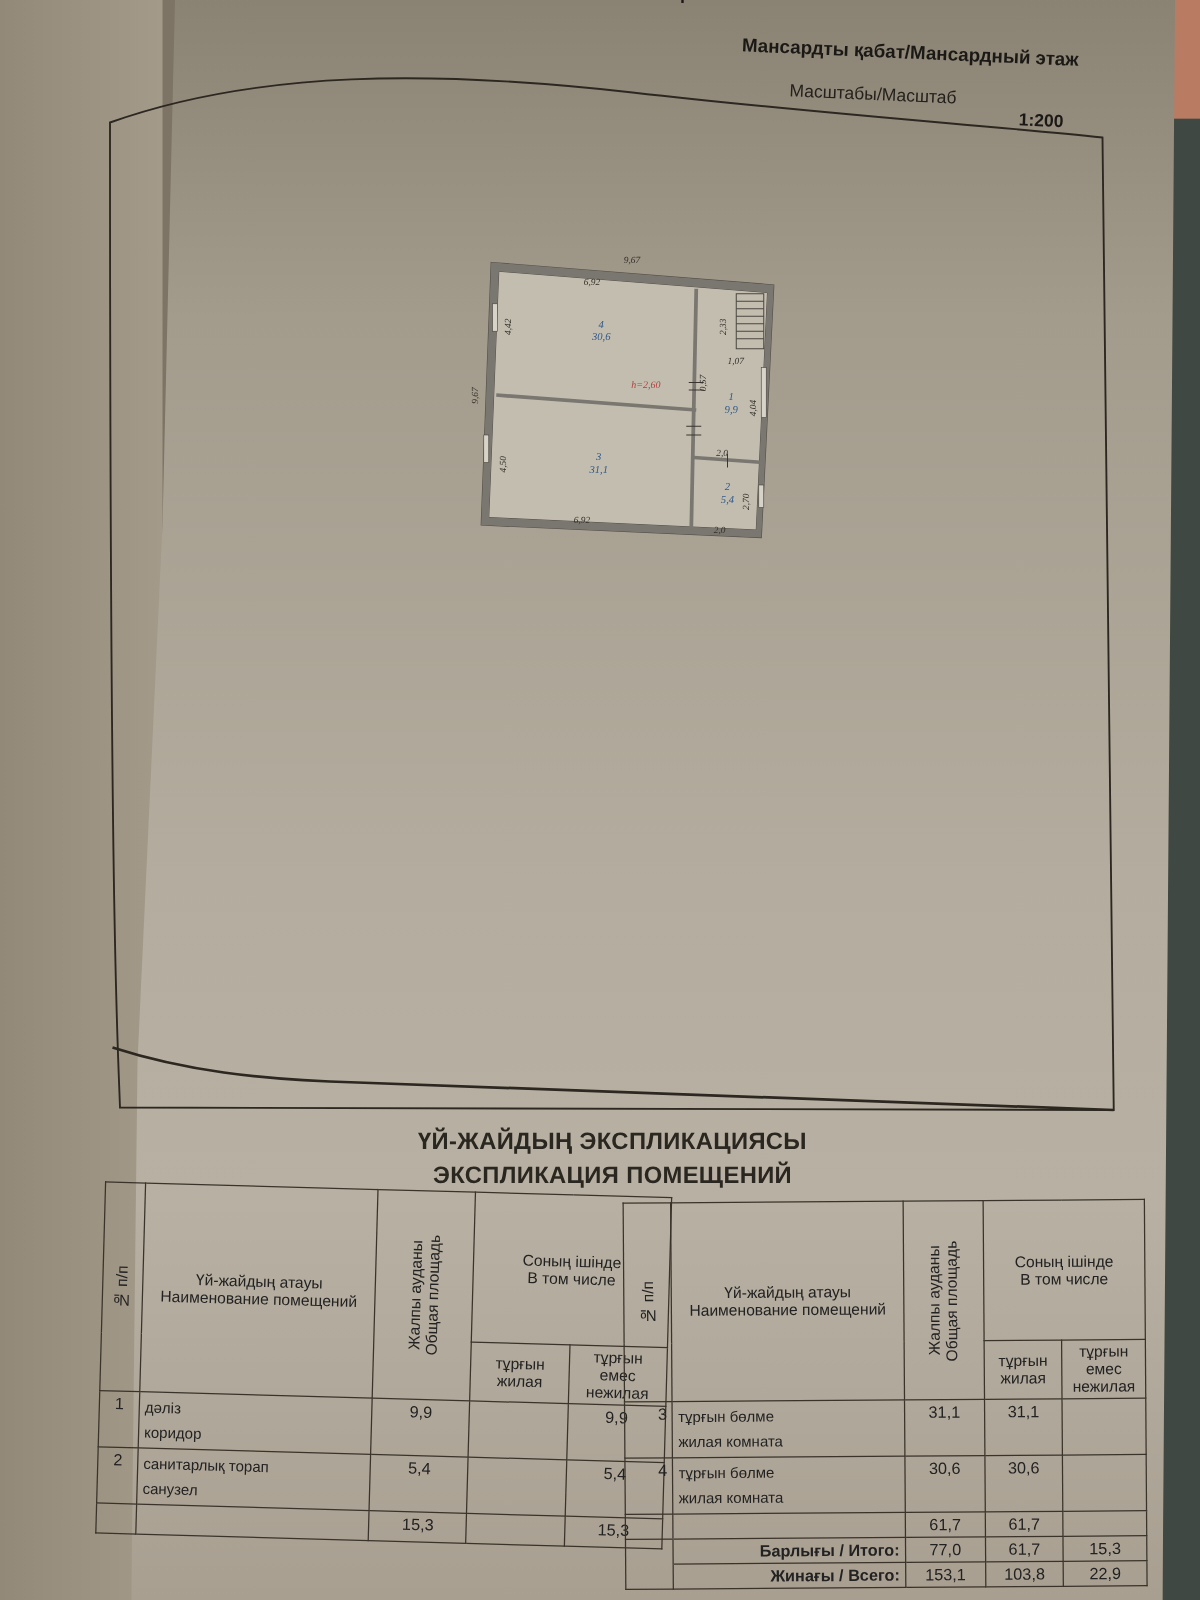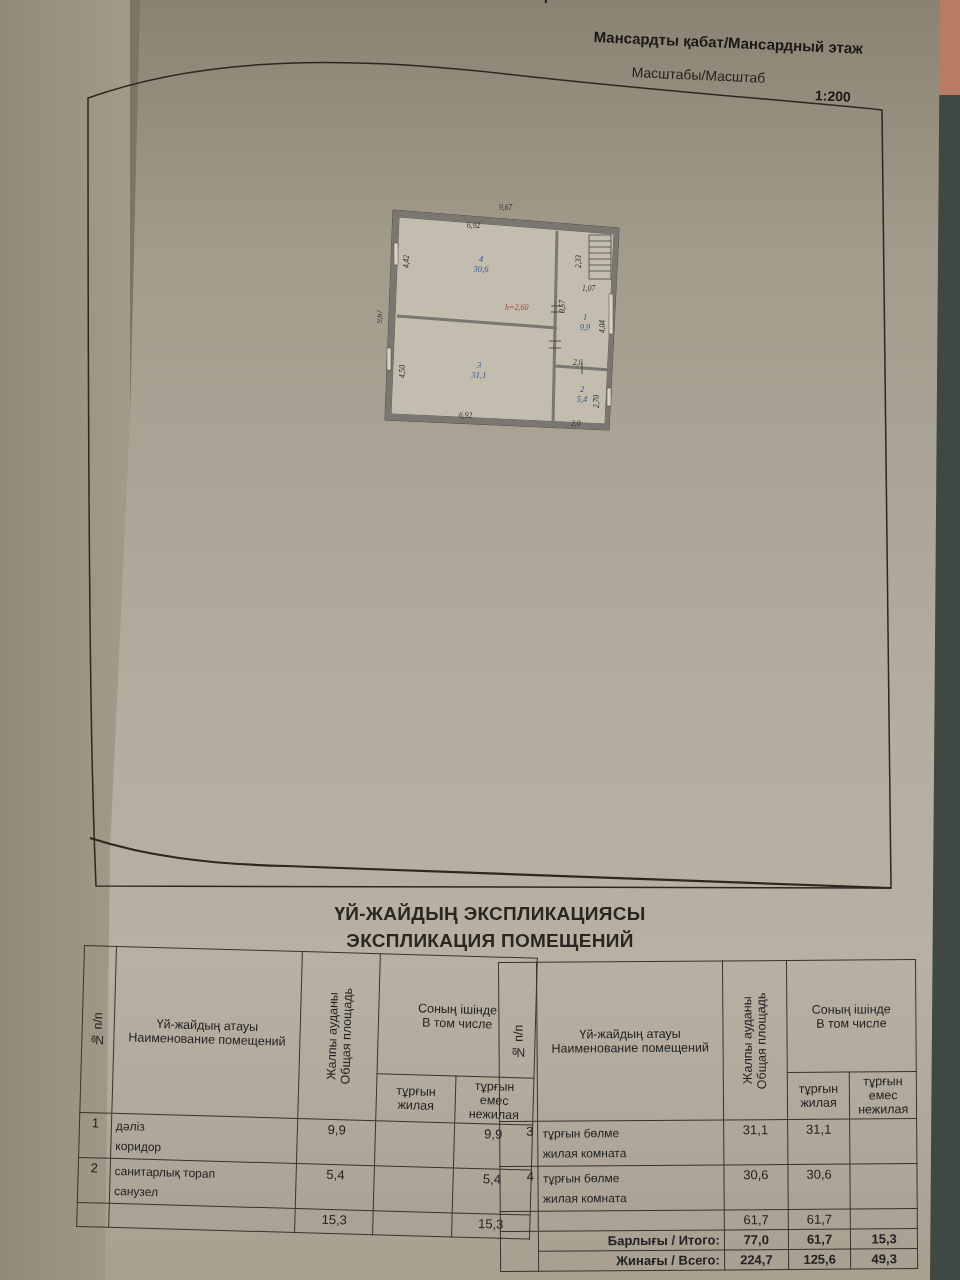--- a/index.html
+++ b/index.html
@@ -59,21 +59,21 @@
     border:1.6px solid #3a332a; padding:2px 4px; vertical-align:top;
   }
   .left-tbl { left:84px; top:945px; width:454px; transform:rotate(1.6deg); transform-origin:left top; }
   .right-tbl { left:498px; top:962px; width:418px; transform:rotate(-0.4deg); transform-origin:left top; }
   .hdr { text-align:center; vertical-align:middle !important; font-size:12.5px; }
   .vert { writing-mode:vertical-rl; transform:rotate(180deg); white-space:nowrap; margin:0 auto; text-align:center; }
   .num { text-align:center; font-size:13px; }
   .rnum { text-align:right; font-size:13px; }
   .name { font-size:12px; line-height:20px; }
   .tot-label { text-align:right; font-weight:bold; font-size:13px; }
-  .bold { font-weight:bold; }
+  .bold { font-weight:normal; }
   .dim { font-family:"Liberation Serif", serif; font-style:italic; font-size:7.5px; fill:#33302a; }
   .area { font-family:"Liberation Serif", serif; font-style:italic; font-size:8.5px; fill:#2f5a8c; }
   .hlabel { font-family:"Liberation Serif", serif; font-style:italic; font-size:8px; fill:#b0403a; }
 </style>
 </head>
 <body>
 
 <div class="backdrop-left"></div>
 <div class="backdrop-right-top"></div>
 <div class="backdrop-right"></div>
@@ -259,18 +259,18 @@
   <tr>
     <td style="border-bottom:none"></td>
     <td class="tot-label">Барлығы / Итого:</td>
     <td class="num bold">77,0</td>
     <td class="num bold">61,7</td>
     <td class="num bold">15,3</td>
   </tr>
   <tr>
     <td style="border-top:none"></td>
     <td class="tot-label">Жинағы / Всего:</td>
-    <td class="num bold">224,7</td>
-    <td class="num bold">125,6</td>
-    <td class="num bold">49,3</td>
+    <td class="num bold">153,1</td>
+    <td class="num bold">103,8</td>
+    <td class="num bold">22,9</td>
   </tr>
 </tbody>
   </table>
 
 </body></html>

